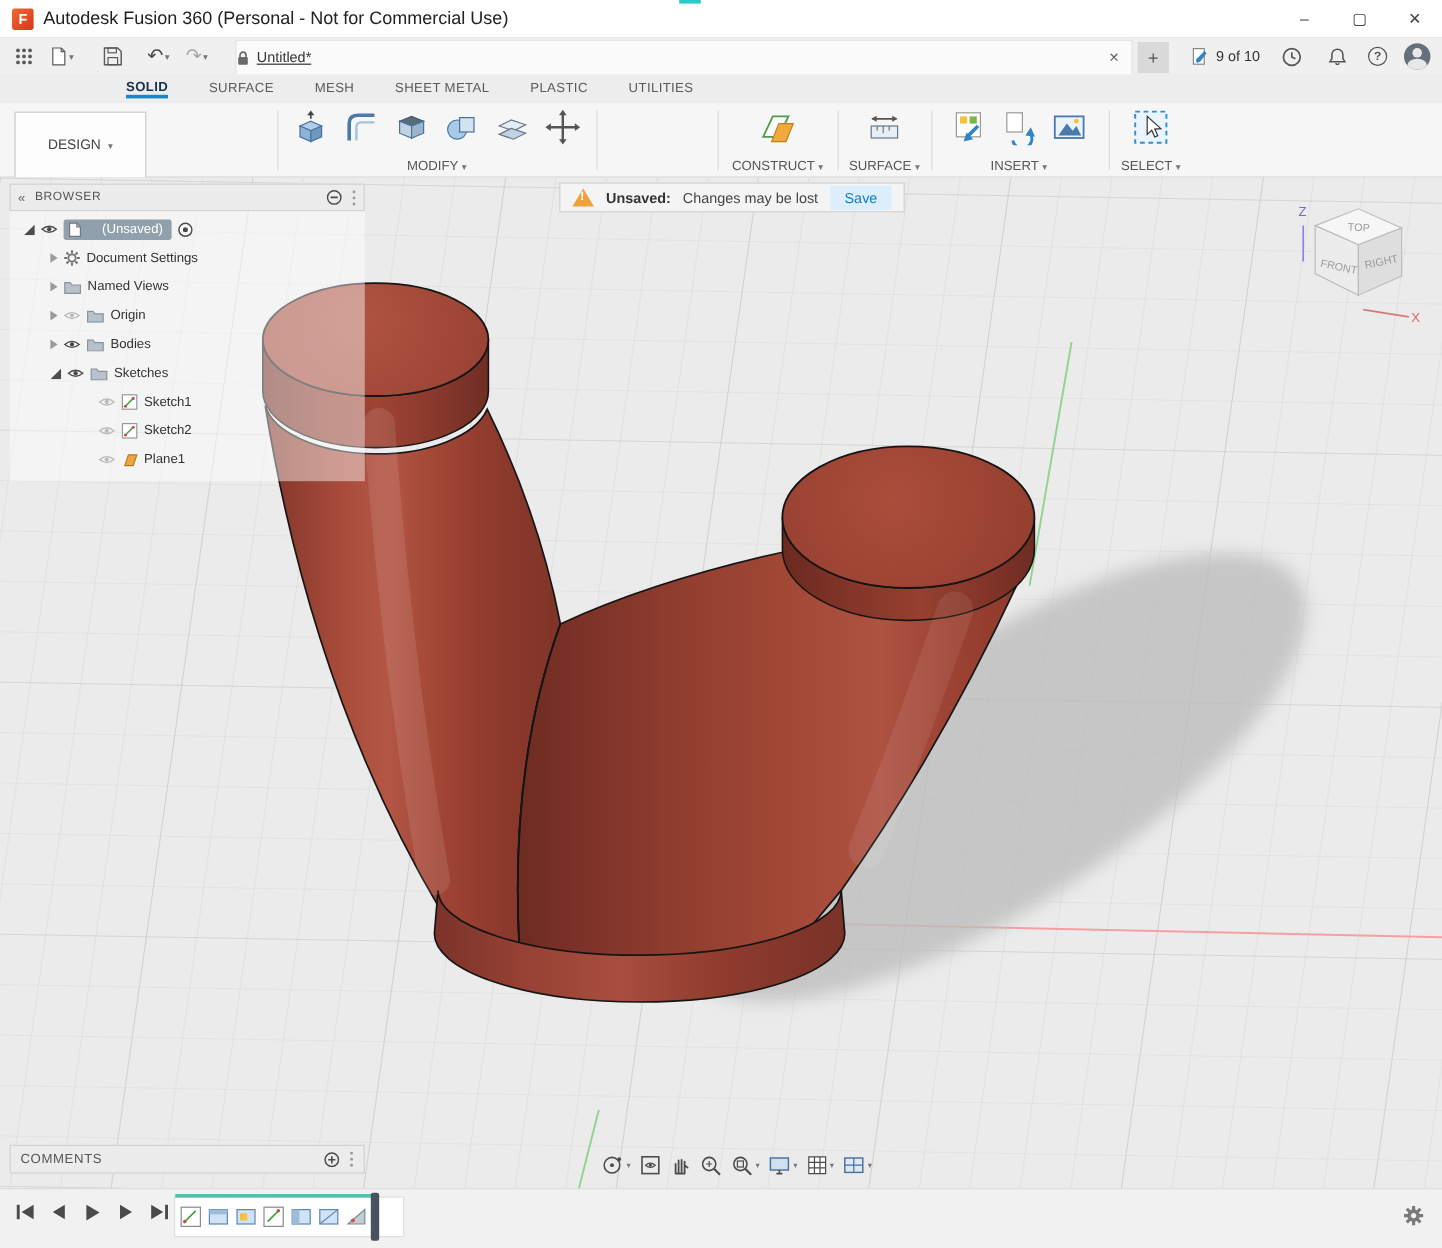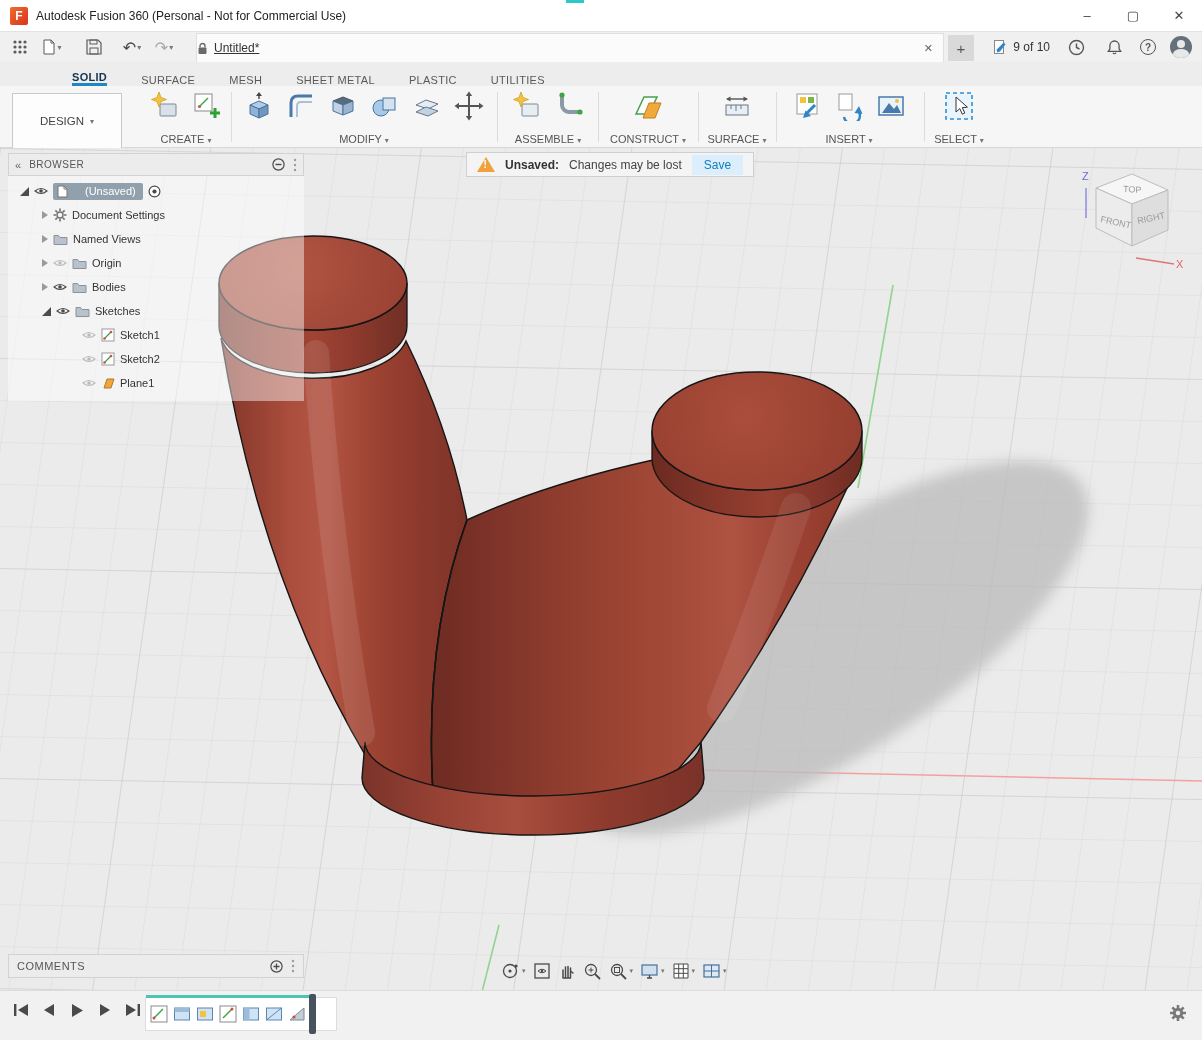--- a/index.html
+++ b/index.html
@@ -3,40 +3,40 @@
 <meta charset="utf-8">
 <style>
   * { margin:0; padding:0; box-sizing:border-box; }
   html,body { width:1202px; height:1040px; }
   body { position:relative; font-family:"Liberation Sans",sans-serif; background:#ebebeb; overflow:hidden; font-size:12px; color:#333; }
 
   
   .titlebar { position:absolute; top:0; left:0; width:1202px; height:32px; background:#fff; border-bottom:1px solid #e3e3e3; display:flex; align-items:center; }
   .accent-nub { position:absolute; top:0; left:566px; width:18px; height:3px; background:#2cc9c9; }
   .logo { width:18px; height:18px; margin:0 8px 0 10px; background:linear-gradient(135deg,#f06b2d,#d8341f); border-radius:2px; color:#fff; font-weight:bold; font-size:12px; display:flex; align-items:center; justify-content:center; }
-  .title-text { font-size:12px; color:#222; }
+  .title-text { font-size:15px; color:#222; }
   .win-btns { margin-left:auto; display:flex; height:32px; }
   .win-btn { width:46px; height:32px; display:flex; align-items:center; justify-content:center; font-size:13px; color:#444; }
 
   
   .quickbar { position:absolute; top:32px; left:0; width:1202px; height:30px; background:#f0f0f0; display:flex; align-items:center; }
   .qb-icon { height:26px; min-width:24px; display:flex; align-items:center; justify-content:center; gap:1px; color:#4a4a4a; }
   .qb-caret { font-size:8px; color:#777; }
   .doc-tab { position:absolute; left:196px; top:1px; width:748px; height:29px; background:#fbfbfb; border:1px solid #e0e0e0; border-bottom:none; display:flex; align-items:center; justify-content:flex-start; gap:6px;text-decoration:underline; }
   .doc-tab .tab-close { position:absolute; right:10px; font-size:11px; color:#666; }
   .new-tab-tile { position:absolute; left:948px; top:3px; width:26px; height:26px; background:#d9d9d9; display:flex; align-items:center; justify-content:center; font-size:15px; color:#555; }
   .right-cluster { position:absolute; right:0; top:0; height:30px; display:flex; align-items:center; gap:14px; padding-right:10px; }
   .ext-count { font-size:12px; color:#333; }
   .help-circle { width:16px; height:16px; border:1.4px solid #555; border-radius:50%; font-size:10px; color:#555; display:flex; align-items:center; justify-content:center; font-weight:bold; }
   .avatar { width:22px; height:22px; border-radius:50%; background:#66707a; position:relative; overflow:hidden; }
   .avatar::before { content:""; position:absolute; left:7px; top:4px; width:8px; height:8px; border-radius:50%; background:#e8e8e8; }
   .avatar::after { content:""; position:absolute; left:3px; top:13px; width:16px; height:10px; border-radius:50% 50% 0 0; background:#e8e8e8; }
 
   
-  .tabsrow { position:absolute; top:62px; left:0; width:1202px; height:24px; background:#ededed; display:flex; align-items:flex-end; gap:34px; padding-left:72px; }
+  .tabsrow { position:absolute; top:62px; left:0; width:1202px; height:24px; background:#ededed; display:flex; align-items:center; gap:34px; padding-left:105px; }
   .rtab { display:flex; align-items:center; font-size:11px; color:#5a5a5a; letter-spacing:.3px; }
   .rtab.active { color:#14334c; border-bottom:3px solid #1e88c7; font-weight:bold; }
 
   
   .ribbon { position:absolute; top:86px; left:0; width:1202px; height:62px; background:#f6f6f6; border-bottom:1px solid #d7d7d7; }
   .design-box { position:absolute; left:12px; top:7px; width:110px; height:56px; border:1px solid #c9c9c9; background:#fdfdfd; display:flex; align-items:center; justify-content:center; gap:6px; font-size:11.5px; color:#444; }
   .rgroup { position:absolute; top:0; height:62px; }
   .rg-icons { display:flex; justify-content:center; gap:8px; padding-top:3px; }
   .rg-label { position:absolute; bottom:3px; left:0; right:0; text-align:center; font-size:11px; color:#555; }
   .rg-label .qb-caret { font-size:8px; }
@@ -183,39 +183,20 @@
   <div class="rtab">PLASTIC</div>
   <div class="rtab">UTILITIES</div>
 </div>
 
 <div class="ribbon">
   <div class="design-box">
     <span>DESIGN</span>
     <span class="qb-caret">▾</span>
   </div>
 
-  <div class="rgroup" style="left:140px; width:92px">
-    <div class="rg-icons">
-      <div class="ricon">
-        <svg width="30" height="30">
-            <rect x="10" y="13" width="16" height="12" rx="1" fill="#d9e0e7" stroke="#7a8894"></rect>
-            <polygon points="9,1 11,6.5 16.5,8.5 11,10.5 9,16 7,10.5 1.5,8.5 7,6.5" fill="#f3c23e" stroke="#cf9f25" stroke-width="0.8"></polygon>
-          </svg>
-      </div>
-      <div class="ricon">
-        <svg width="30" height="30">
-            <rect x="3" y="3" width="17" height="17" fill="#fff" stroke="#8a8a8a"></rect>
-            <circle cx="7.5" cy="15.5" r="1.6" fill="#d05050"></circle>
-            <path d="M7.5,15.5 L16,7" stroke="#3fa53f" stroke-width="1.5"></path>
-            <path d="M23,17 v10 M18,22 h10" stroke="#2fa136" stroke-width="3"></path>
-          </svg>
-      </div>
-    </div>
-    <div class="rg-label"><span>CREATE</span> <span class="qb-caret">▾</span></div>
-  </div>
   <div class="ribbon-sep" style="left:231px"></div>
 
   <div class="rgroup" style="left:236px; width:256px">
     <div class="rg-icons">
       <div class="ricon">
         <svg width="30" height="30">
             <polygon points="6,14 15,10 24,14 15,18" fill="#b3cce8" stroke="#46749f"></polygon>
             <polygon points="6,14 6,23 15,27 15,18" fill="#8fb2d6" stroke="#46749f"></polygon>
             <polygon points="24,14 24,23 15,27 15,18" fill="#6f97c0" stroke="#46749f"></polygon>
             <line x1="15" y1="8" x2="15" y2="3" stroke="#444" stroke-width="1.4"></line>
@@ -254,38 +235,20 @@
             <polygon points="15,29.5 11.8,25 18.2,25" fill="#555"></polygon>
             <polygon points="0.5,15 5,11.8 5,18.2" fill="#555"></polygon>
             <polygon points="29.5,15 25,11.8 25,18.2" fill="#555"></polygon>
           </svg>
       </div>
     </div>
     <div class="rg-label"><span>MODIFY</span> <span class="qb-caret">▾</span></div>
   </div>
   <div class="ribbon-sep" style="left:497px"></div>
 
-  <div class="rgroup" style="left:502px; width:92px">
-    <div class="rg-icons">
-      <div class="ricon">
-        <svg width="30" height="30">
-            <rect x="10" y="13" width="16" height="12" rx="1" fill="#e8edf2" stroke="#7a8894"></rect>
-            <polygon points="9,1 11,6.5 16.5,8.5 11,10.5 9,16 7,10.5 1.5,8.5 7,6.5" fill="#f3c23e" stroke="#cf9f25" stroke-width="0.8"></polygon>
-          </svg>
-      </div>
-      <div class="ricon">
-        <svg width="30" height="30">
-            <path d="M8,4 v10 a7,7 0 0 0 7,7 h11" fill="none" stroke="#8b99a6" stroke-width="4"></path>
-            <circle cx="8" cy="4" r="2.6" fill="#3fa53f"></circle>
-            <circle cx="26" cy="21" r="2.6" fill="#3fa53f"></circle>
-          </svg>
-      </div>
-    </div>
-    <div class="rg-label"><span>ASSEMBLE</span> <span class="qb-caret">▾</span></div>
-  </div>
   <div class="ribbon-sep" style="left:598px"></div>
 
   <div class="rgroup" style="left:602px; width:92px">
     <div class="rg-icons">
       <div class="ricon">
         <svg width="30" height="30">
             <polygon points="3,23 11,6 24,6 16,23" fill="#fdfdfd" stroke="#4a9e4a" stroke-width="1.5"></polygon>
             <polygon points="10,27 16,12 28,12 22,27" fill="#f2a93c" stroke="#c07f1e"></polygon>
           </svg>
       </div>

